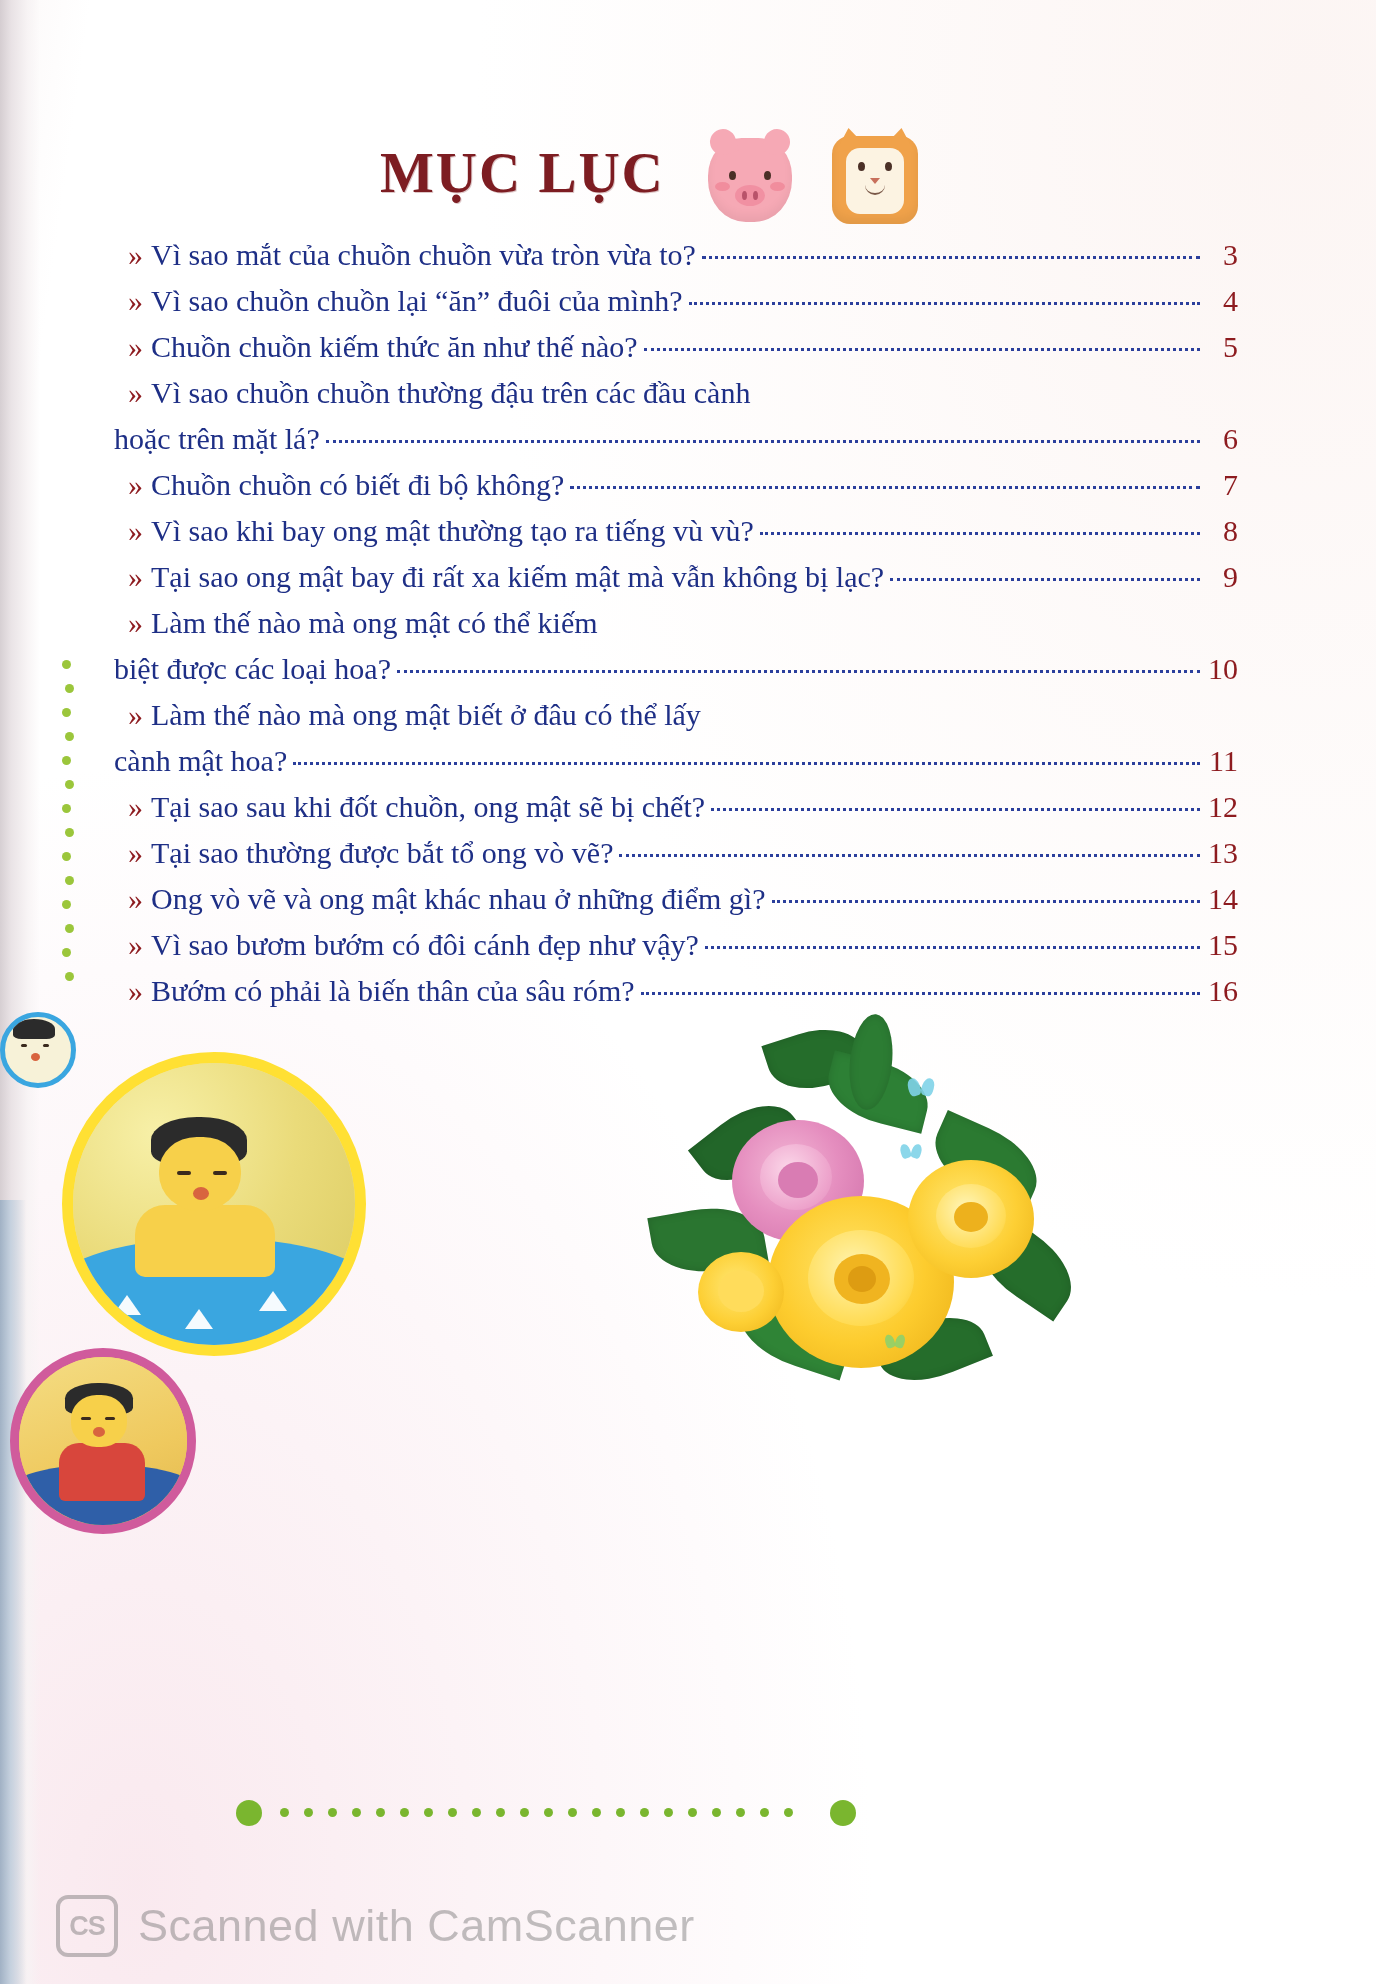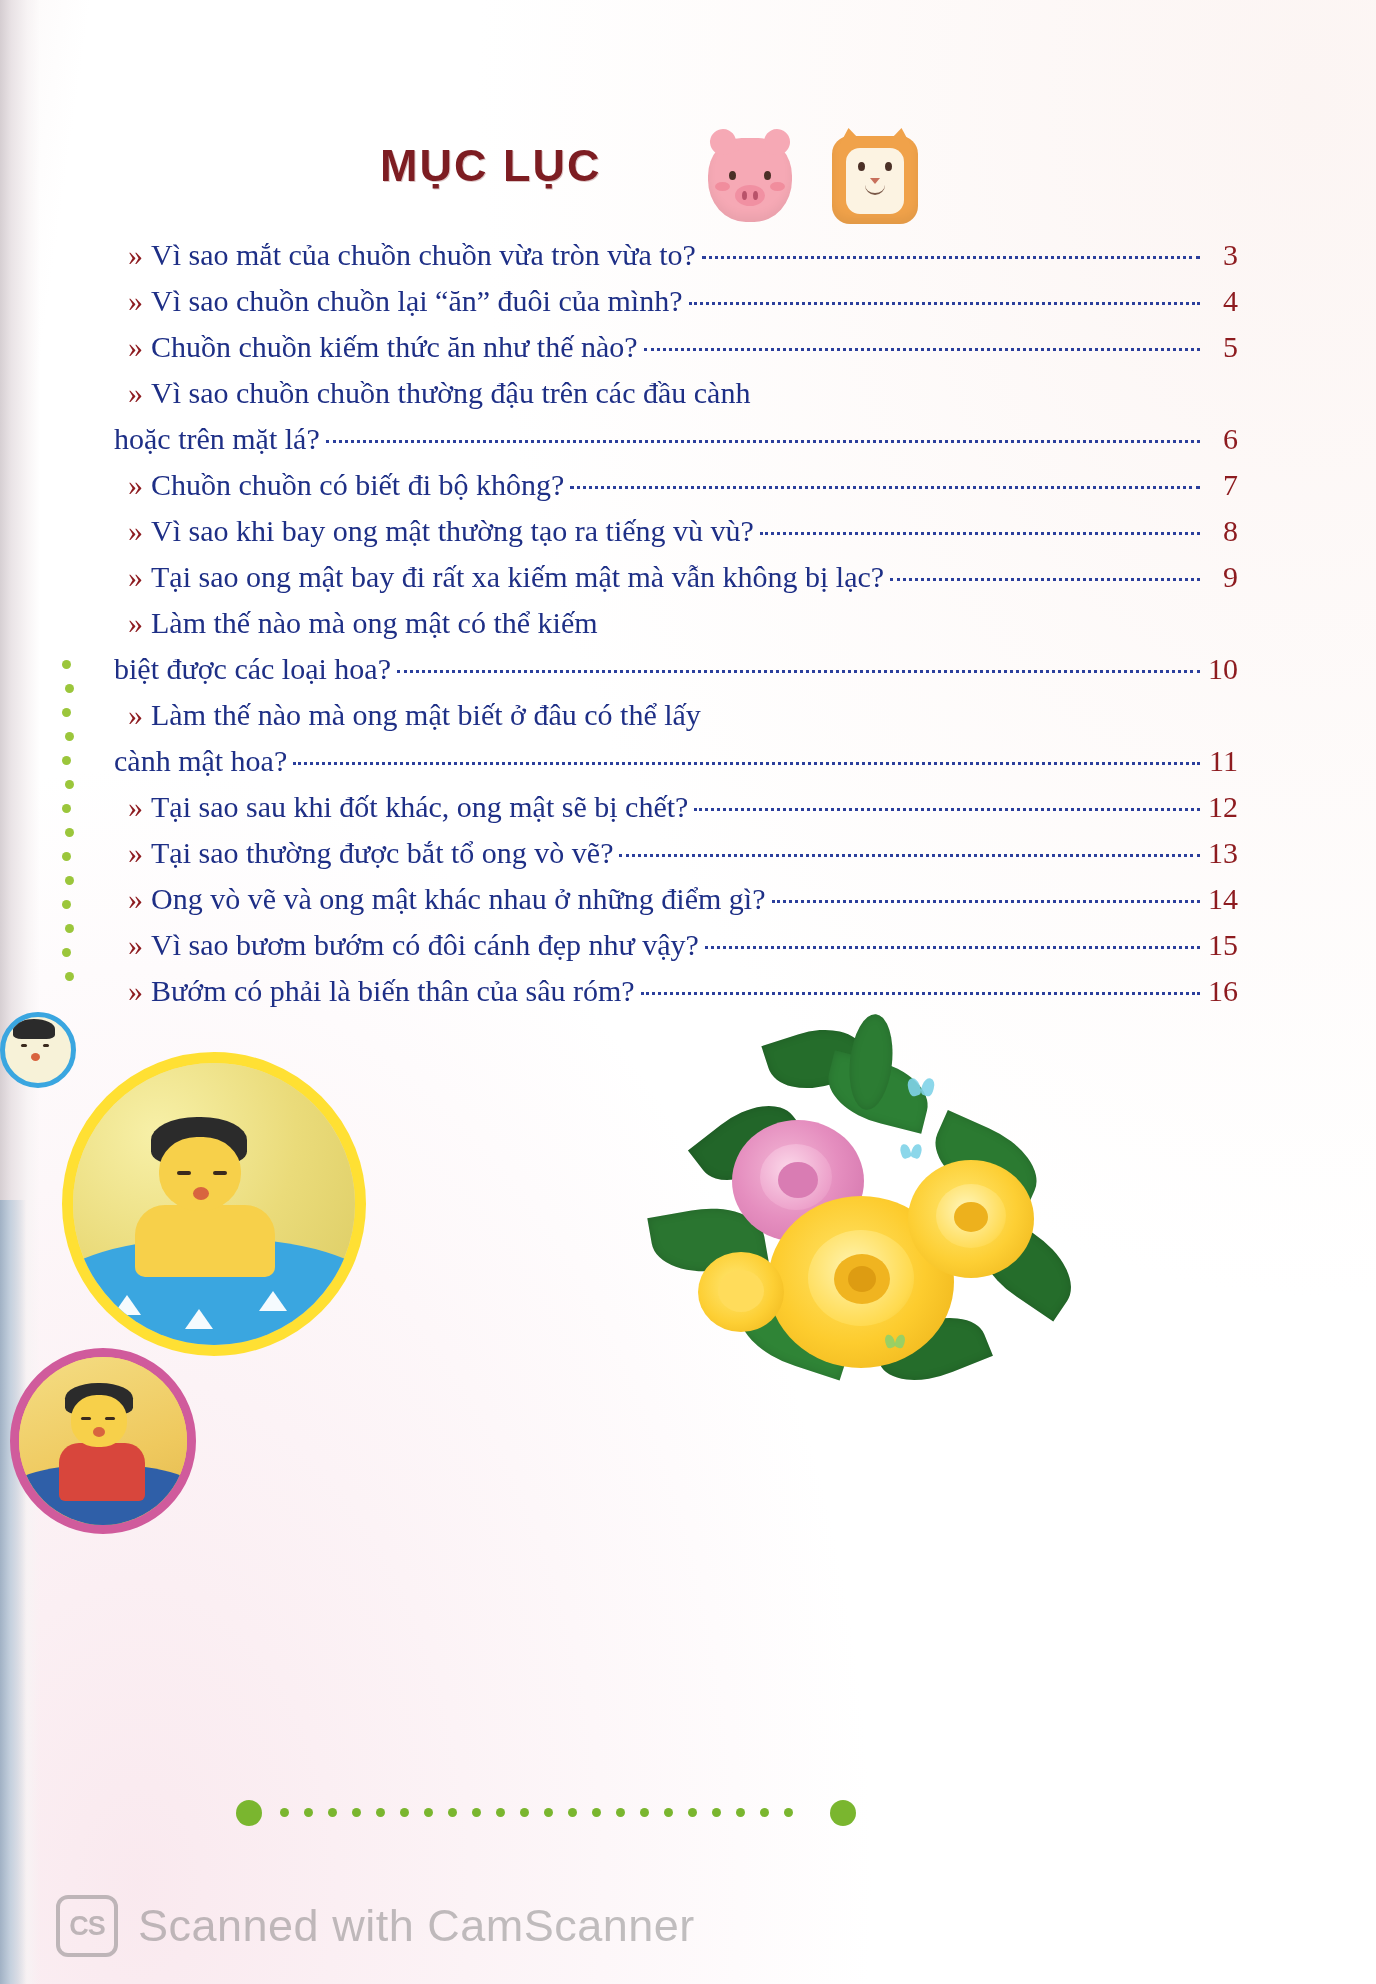--- a/index.html
+++ b/index.html
@@ -46,22 +46,22 @@
     position: absolute;
     top: 132px;
     left: 0;
     width: 100%;
     height: 110px;
   }
   .title {
     position: absolute;
     left: 380px;
     top: 8px;
-    font-family: Liberation Sans, sans-serif;
-    font-size: 45px;
+    font-family: Liberation Serif, serif;
+    font-size: 57px;
     font-weight: bold;
     letter-spacing: 2px;
     color: #7d1d22;
     text-shadow: 1px 1px 0 rgba(120,30,35,.25);
   }
 
   
   .pig {
     position: absolute;
     left: 708px;
@@ -539,21 +539,21 @@
         <span class="pageno"></span>
       </div>
       <div class="toc-line cont">
         <span class="bullet"></span>
         <span class="toc-text">cành mật hoa?</span>
         <span class="leader"></span>
         <span class="pageno">11</span>
       </div>
       <div class="toc-line">
         <span class="bullet">»</span>
-        <span class="toc-text">Tại sao sau khi đốt khác, ong mật sẽ bị chết?</span>
+        <span class="toc-text">Tại sao sau khi đốt chuồn, ong mật sẽ bị chết?</span>
         <span class="leader"></span>
         <span class="pageno">12</span>
       </div>
       <div class="toc-line">
         <span class="bullet">»</span>
         <span class="toc-text">Tại sao thường được bắt tổ ong vò vẽ?</span>
         <span class="leader"></span>
         <span class="pageno">13</span>
       </div>
       <div class="toc-line">

